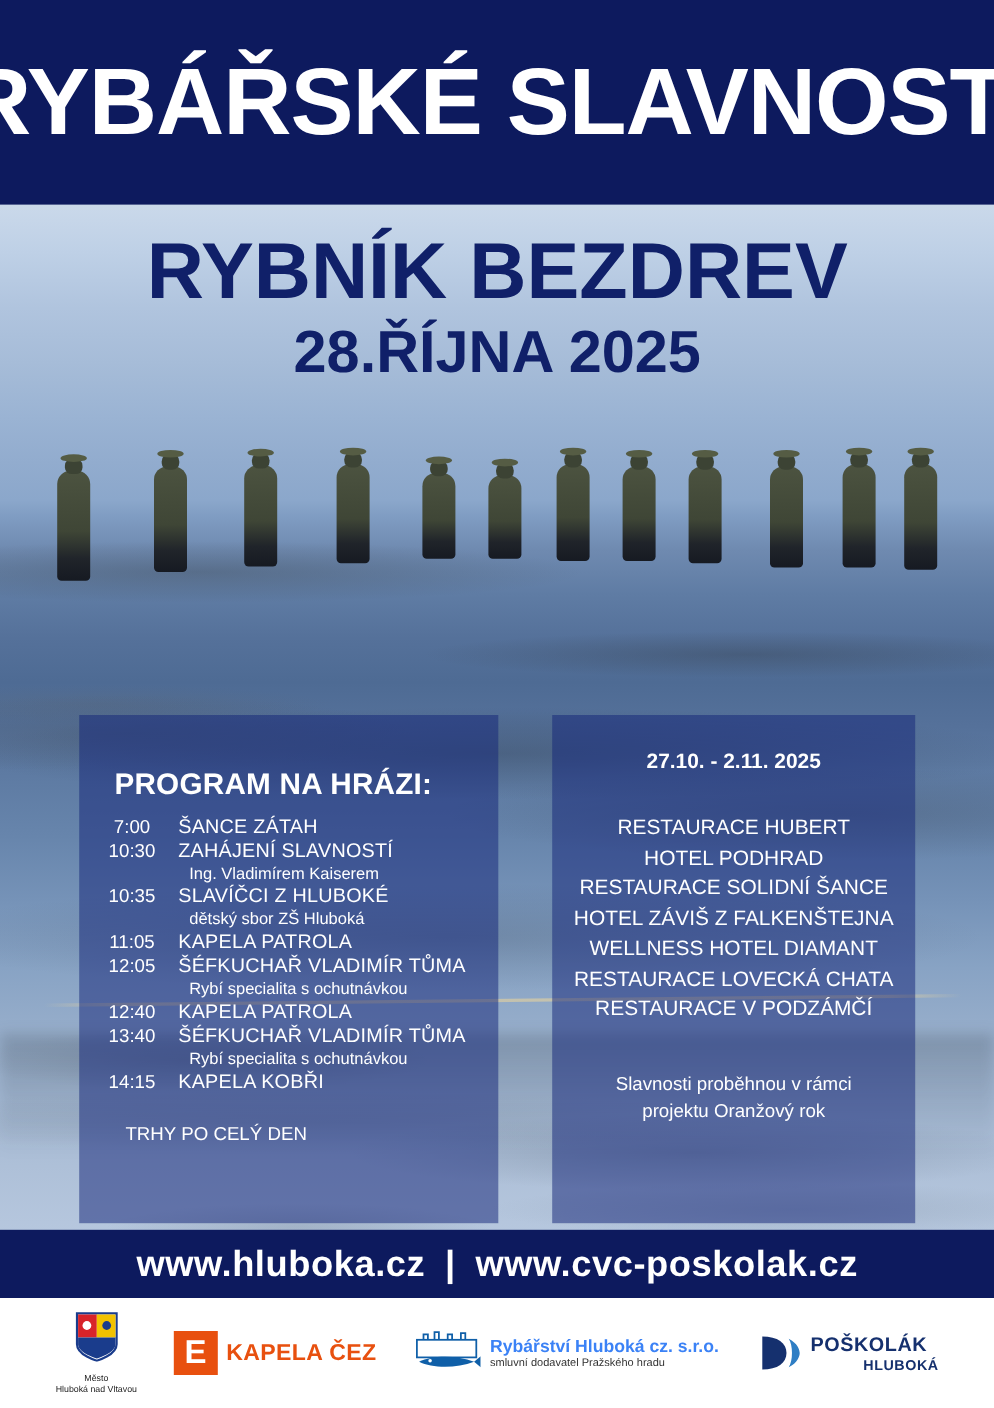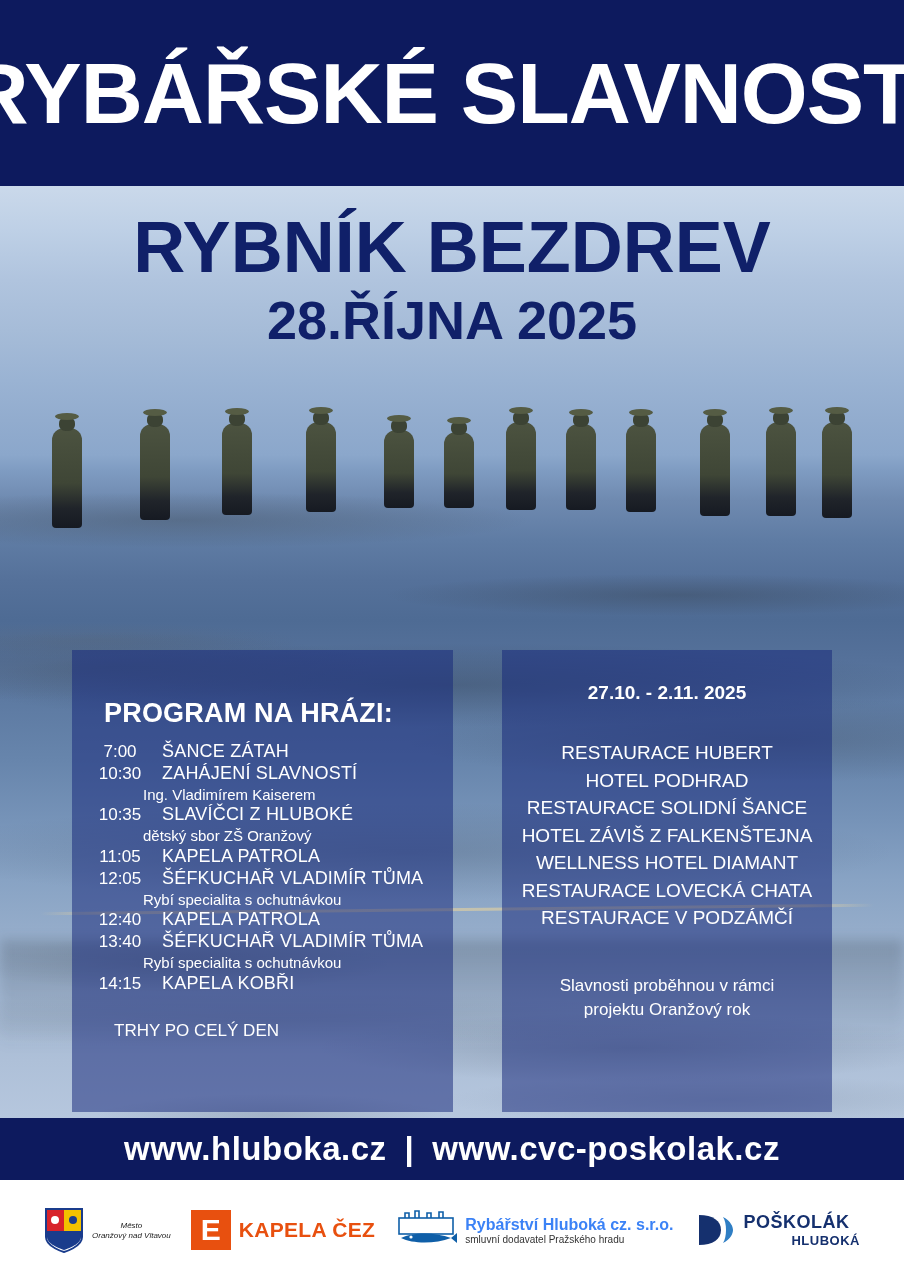--- a/index.html
+++ b/index.html
@@ -152,21 +152,21 @@
     letter-spacing: .2px;
   }
   .prog-list { margin: 0 0 0 16px; }
   .prog-row { display: flex; align-items: baseline; line-height: 1.22; }
   .prog-time {
     width: 74px; text-align: center; padding-right: 10px;
     font-size: 17px;
   }
   .prog-main { font-size: 18px; letter-spacing: .2px; }
   .prog-sub {
-    font-size: 15px; margin-left: 55px; line-height: 1.3;
+    font-size: 15px; margin-left: 84px; line-height: 1.3;
   }
   .prog-foot {
     margin: 26px 0 0 42px; font-size: 17px;
   }
 
   .right-head {
     text-align: center; margin-top: 30px;
     font-size: 19px; font-weight: bold; line-height: 1.42;
   }
   .right-list {
@@ -323,21 +323,21 @@
           <div class="prog-main">ZAHÁJENÍ SLAVNOSTÍ</div>
         </div>
         <div class="prog-sub">Ing. Vladimírem Kaiserem</div>
       </div>
 
       <div>
         <div class="prog-row">
           <div class="prog-time">10:35</div>
           <div class="prog-main">SLAVÍČCI Z HLUBOKÉ</div>
         </div>
-        <div class="prog-sub">dětský sbor ZŠ Oranžový</div>
+        <div class="prog-sub">dětský sbor ZŠ Hluboká</div>
       </div>
 
       <div>
         <div class="prog-row">
           <div class="prog-time">11:05</div>
           <div class="prog-main">KAPELA PATROLA</div>
         </div>
       </div>
 
       <div>
@@ -394,32 +394,32 @@
   </div>
 
   <div class="web-band">
     <a href="#">www.hluboka.cz</a>
     <span class="web-sep">|</span>
     <a href="#">www.cvc-poskolak.cz</a>
   </div>
 
   <div class="footer">
 
-    <div class="logo" style="flex-direction:row;font-style:italic;">
+    <div class="logo" style="flex-direction:column;">
       <svg class="crest" viewBox="0 0 40 46">
         <path d="M2 2 H38 V30 C38 40 20 45 20 45 C20 45 2 40 2 30 Z" fill="#ffffff" stroke="#1a3c8c" stroke-width="2"></path>
         <path d="M3 3 H20 V24 H3 Z" fill="#d8232a"></path>
         <path d="M20 3 H37 V24 H20 Z" fill="#f2c200"></path>
         <path d="M3 24 H37 V30 C37 38 20 43 20 43 C20 43 3 38 3 30 Z" fill="#1a3c8c"></path>
         <circle cx="11" cy="13" r="4" fill="#ffffff"></circle>
         <circle cx="29" cy="13" r="4" fill="#1a3c8c"></circle>
       </svg>
       <div class="crest-cap">
         <div>Město</div>
-        <div>Oranžový nad Vltavou</div>
+        <div>Hluboká nad Vltavou</div>
       </div>
     </div>
 
     <div class="logo">
       <div class="cez-sq">
         <span class="cez-e">E</span>
       </div>
       <span class="cez-label">KAPELA ČEZ</span>
     </div>
 

